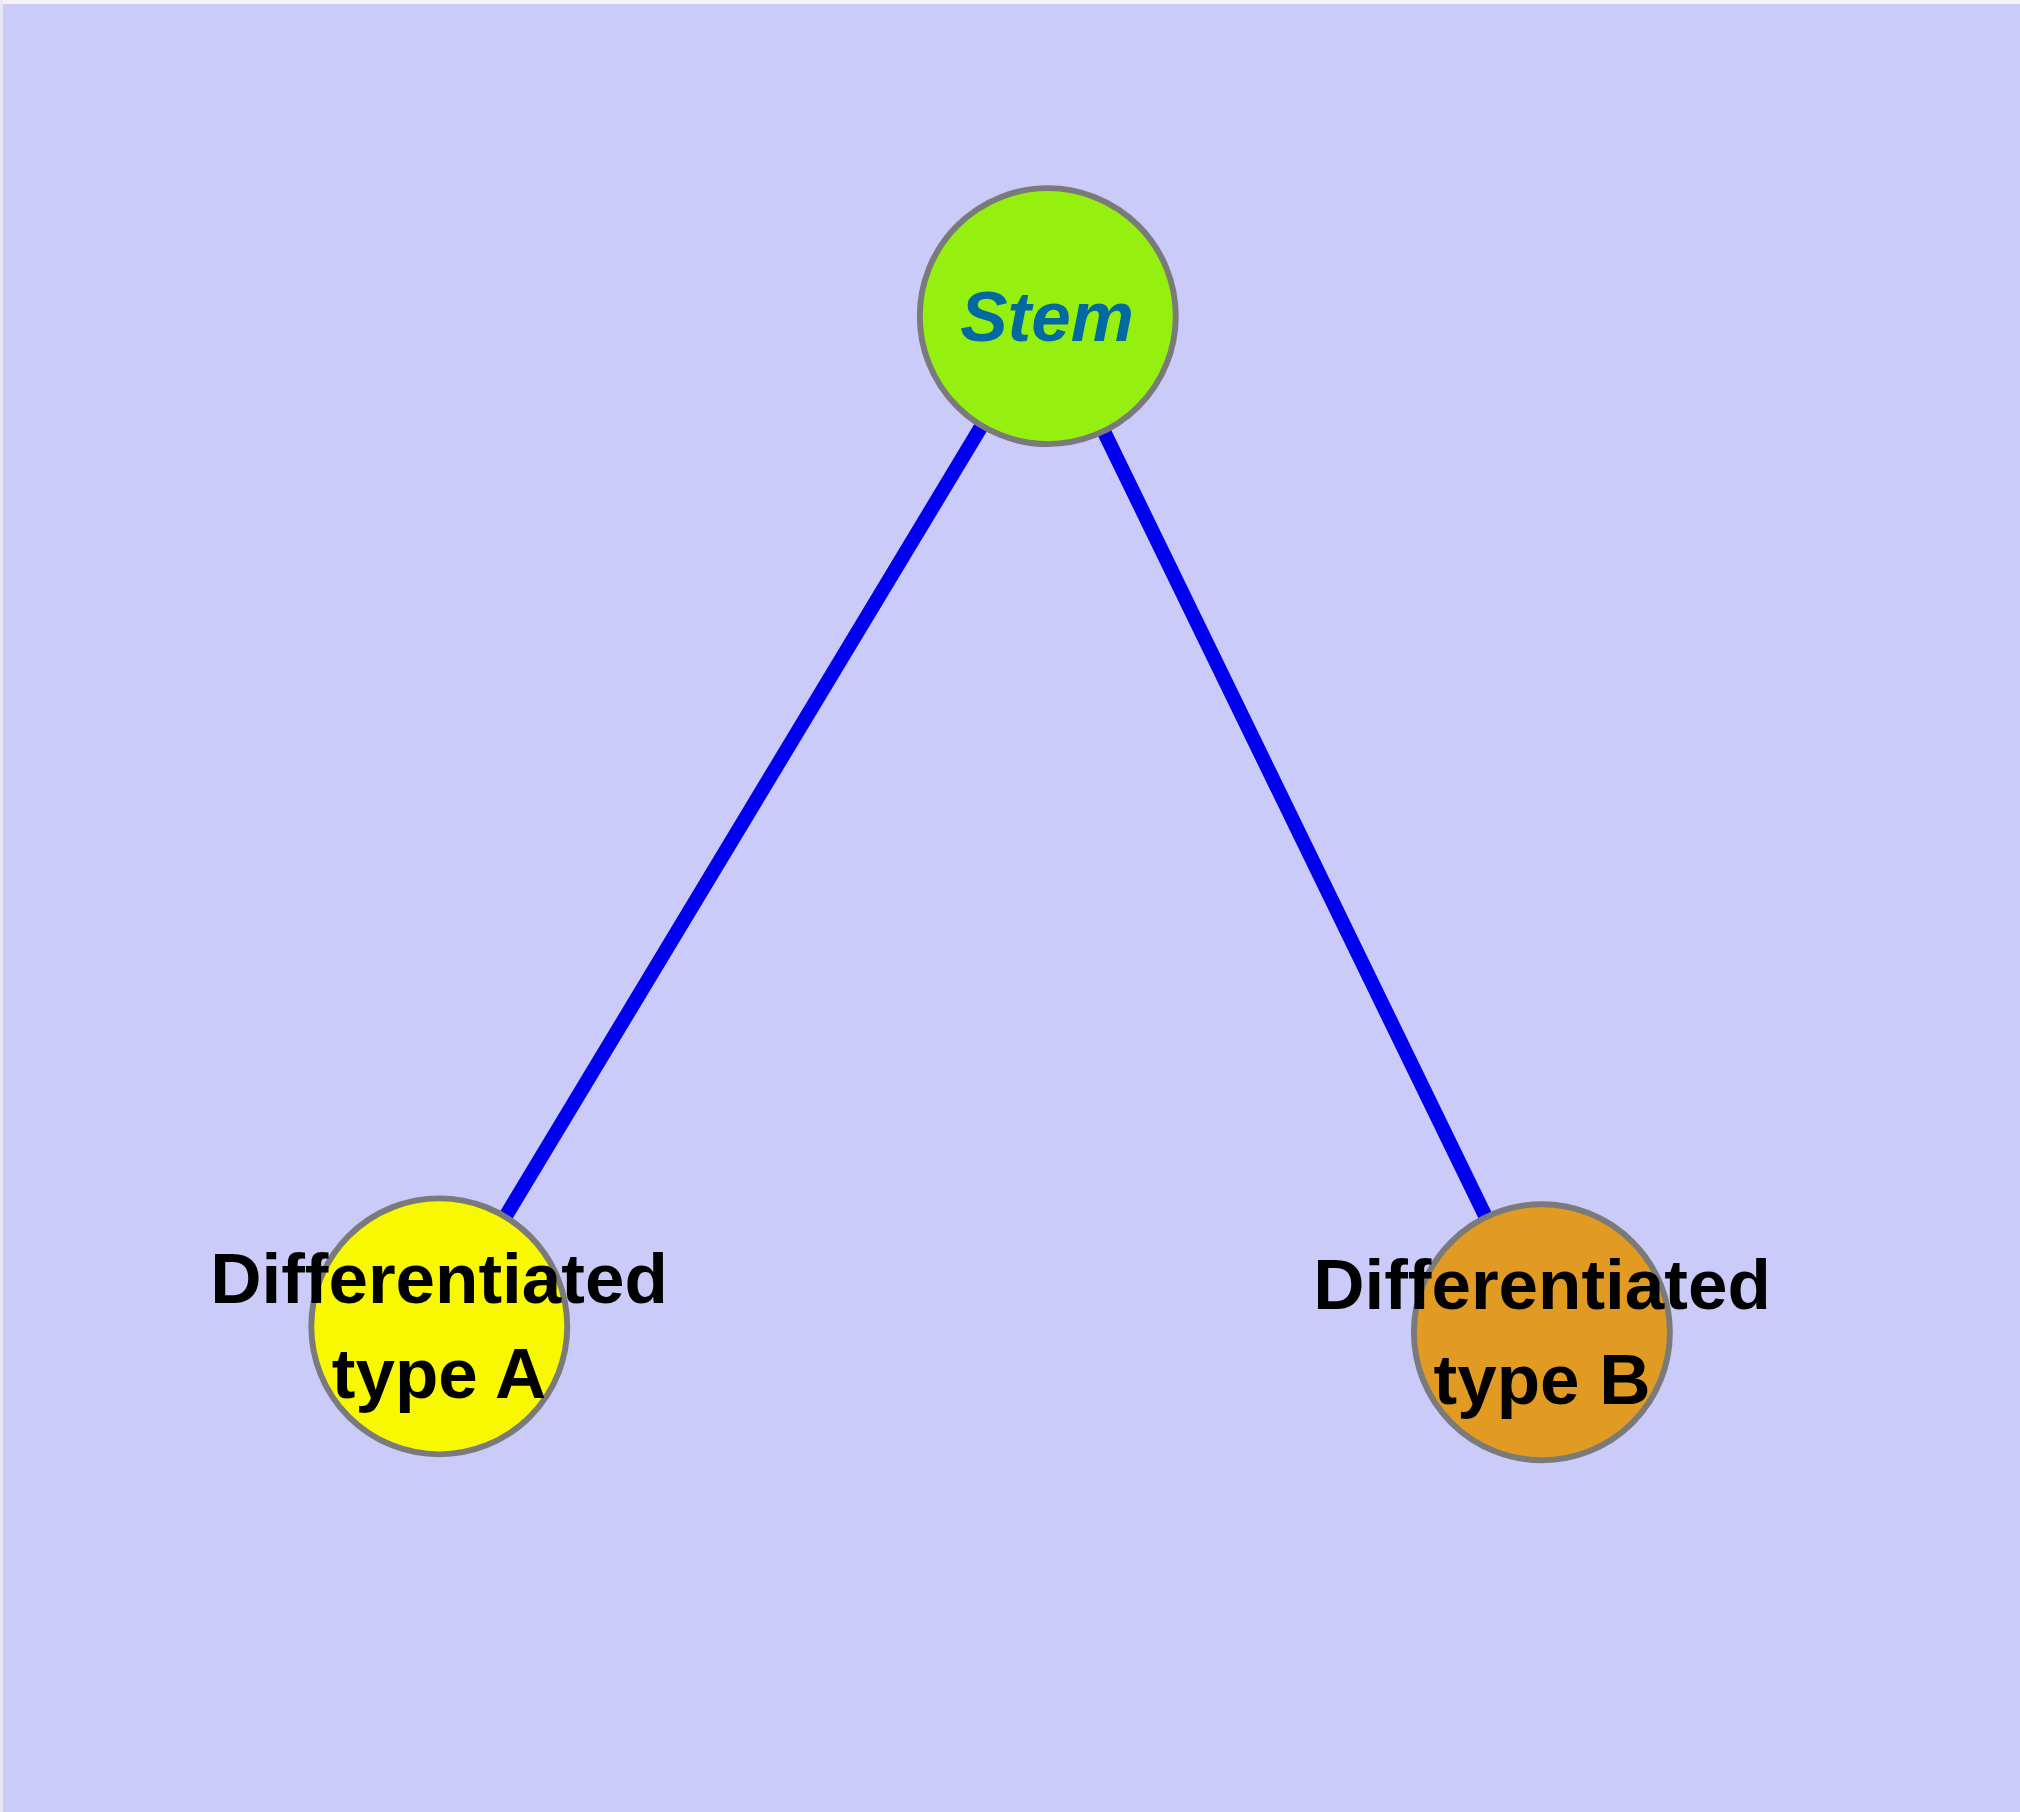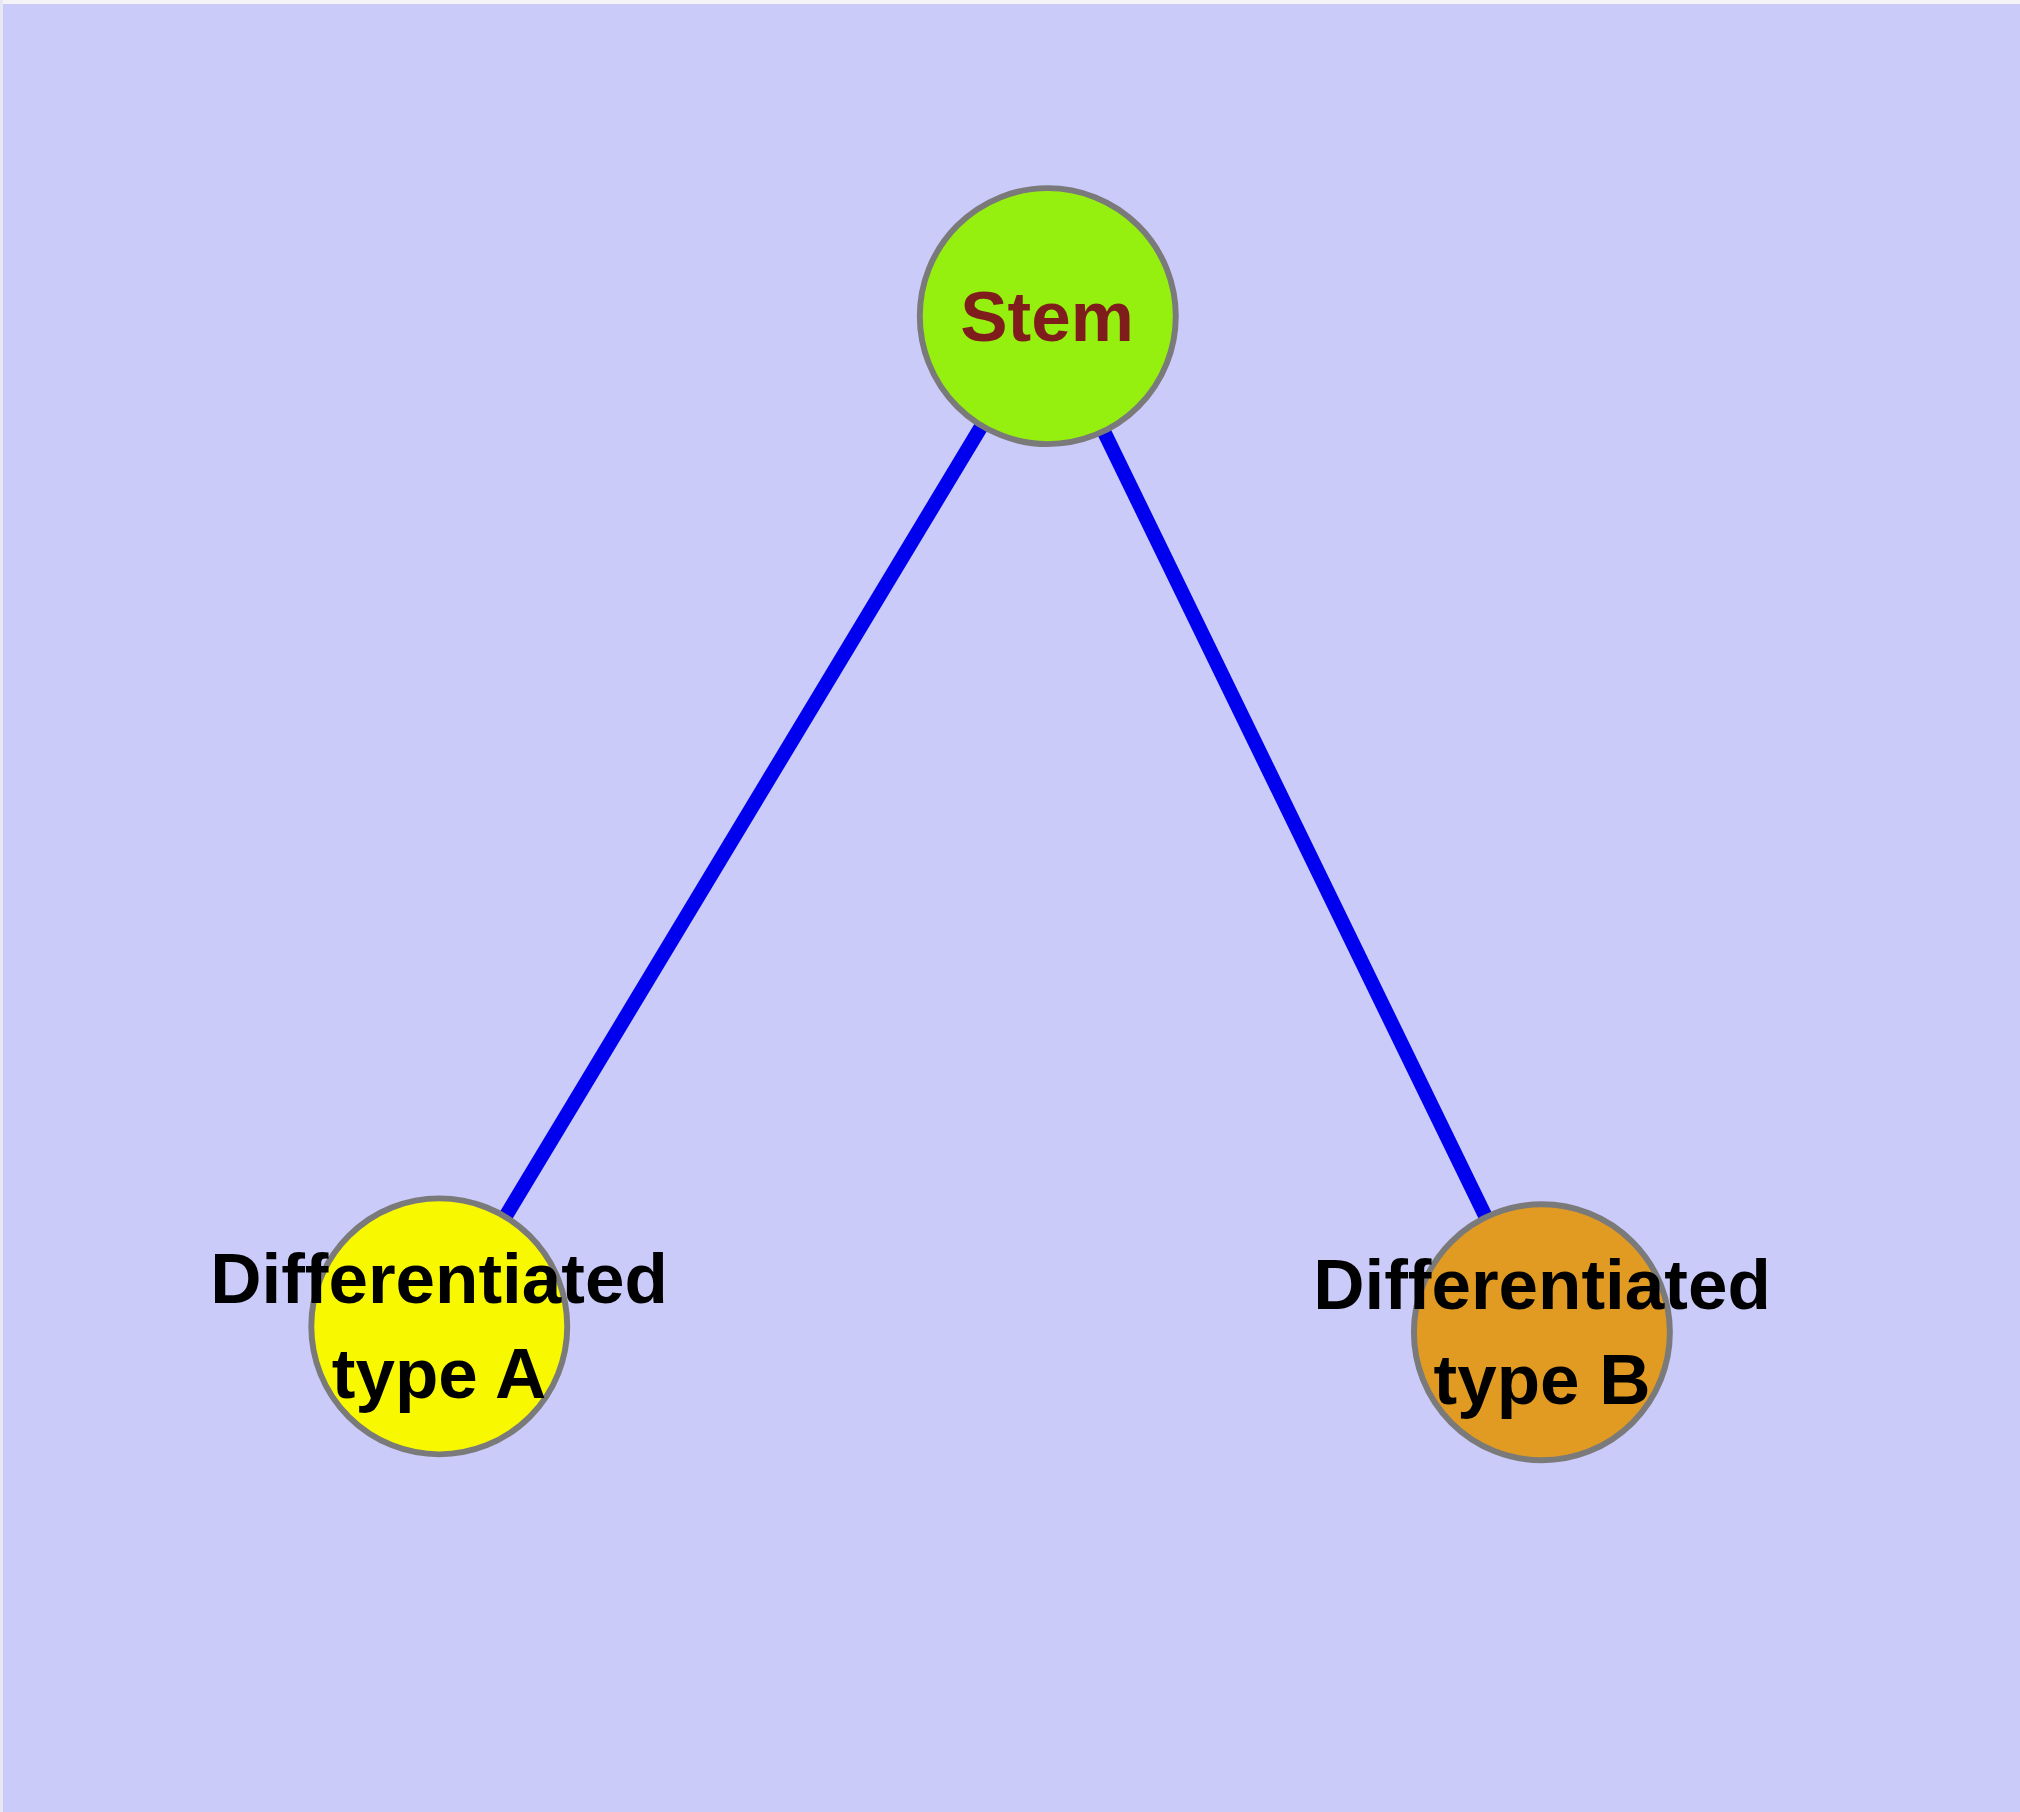--- a/index.html
+++ b/index.html
@@ -60,20 +60,20 @@
 
 <div id="canvas" style="background: rgb(203, 203, 250);">
   <svg id="graph-svg" viewBox="0 0 2384 2138" xmlns="http://www.w3.org/2000/svg">
       <line x1="1236" y1="373" x2="518" y2="1565" stroke="#0000EE" stroke-width="17"></line>
       <line x1="1236" y1="373" x2="1819" y2="1572" stroke="#0000EE" stroke-width="17"></line>
       <circle cx="1236" cy="373" r="151" fill="#96F00F" stroke="#7A7A7A" stroke-width="7"></circle>
       <circle cx="518" cy="1565" r="151" fill="#F8F800" stroke="#7A7A7A" stroke-width="7"></circle>
       <circle cx="1819" cy="1572" r="151" fill="#E29B22" stroke="#7A7A7A" stroke-width="7"></circle>
     </svg>
   <div id="labels">
-      <div class="node-label" style="left: 581px; top: 269px; height: 95px; color: #7f1d1d;">Stem</div>
+      <div class="node-label" style="left: 581px; top: 269px; height: 95px; color: #0369a1; font-style: italic;">Stem</div>
       <div class="node-label" style="left: -27px; top: 1231px; height: 190px; color: rgb(0, 0, 0);">Differentiated
 type A</div>
       <div class="node-label" style="left: 1076px; top: 1237px; height: 190px; color: rgb(0, 0, 0);">Differentiated
 type B</div>
     </div>
 </div>
 
 
 </body></html>

